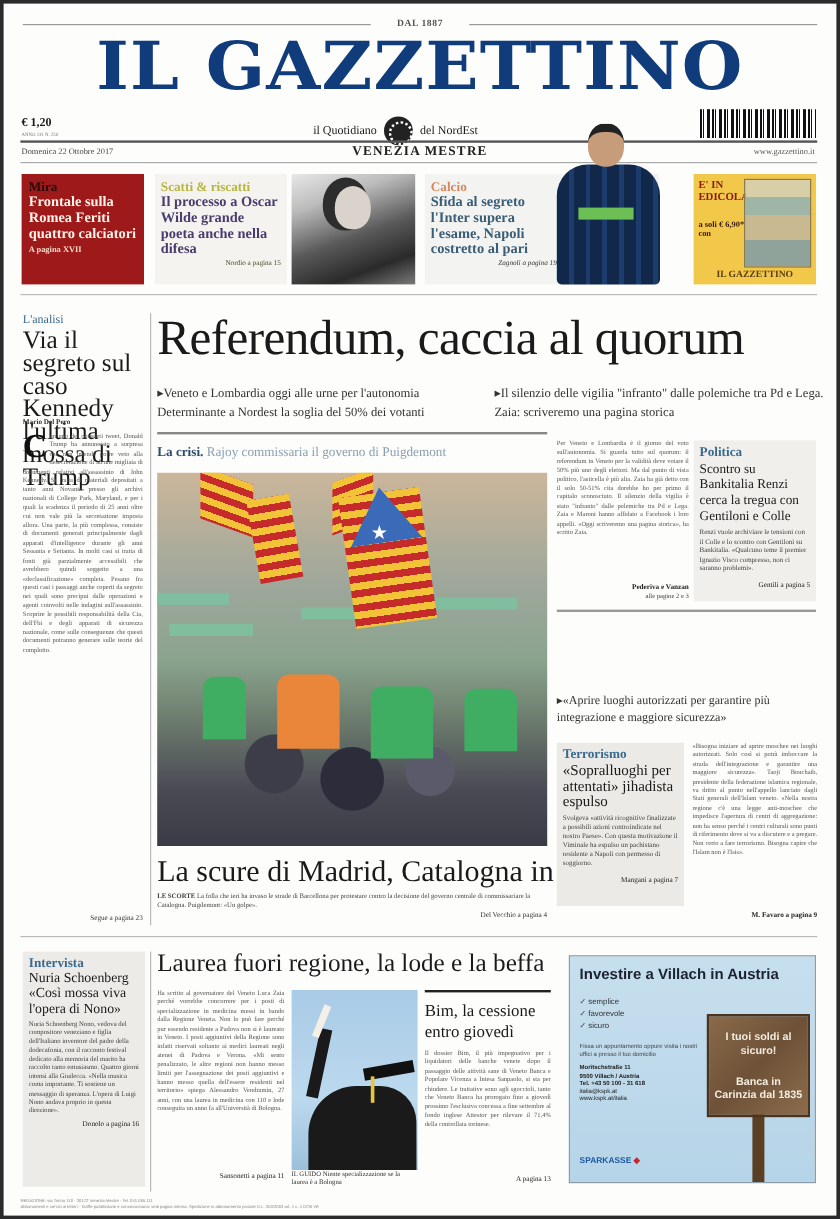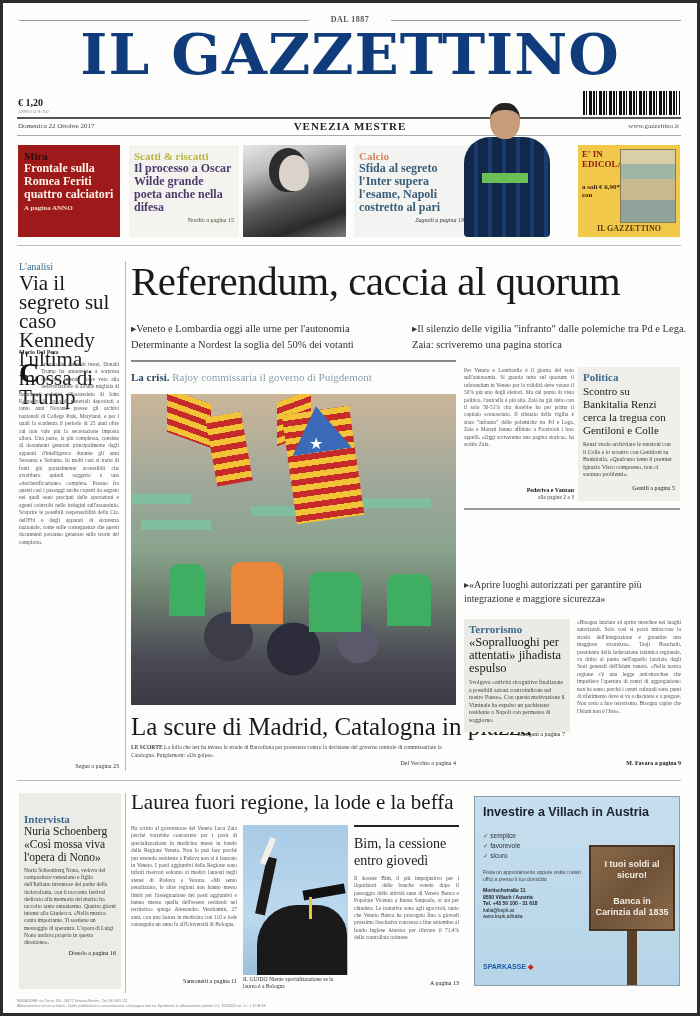--- a/index.html
+++ b/index.html
@@ -102,32 +102,32 @@
   .politica { left: 575px; top: 364px; width: 102px; height: 134px; background: #f0efec; padding: 4px 5px; }
   .politica .kicker { font-size: 11px; color: #3b6a8f; font-weight: bold; }
   .politica .hd { font-size: 11px; line-height: 13px; margin-top: 2px; }
   .politica .txt { font-size: 5.8px; line-height: 7.6px; color: #444; margin-top: 4px; }
   .politica .pg { text-align: right; font-size: 6px; margin-top: 6px; }
 
   .rule-isl { left: 461px; top: 505px; width: 216px; height: 2px; background: #999; }
   .isl-hd { left: 461px; top: 513px; width: 220px; font-size: 21px; line-height: 25px; white-space: nowrap; }
   .isl-sub { left: 461px; top: 575px; width: 220px; font-size: 10px; line-height: 14px; color: #333; }
 
-  .terror { left: 461px; top: 616px; width: 106px; height: 113px; background: #ebeae6; padding: 4px 5px; }
+  .terror { left: 461px; top: 616px; width: 106px; height: 136px; background: #ebeae6; padding: 4px 5px; }
   .terror .kicker { font-size: 11px; font-weight: bold; color: #3b6a8f; }
   .terror .hd { font-size: 12.5px; line-height: 13px; margin-top: 1px; }
   .terror .txt { font-size: 5.8px; line-height: 7.6px; color: #444; margin-top: 4px; }
   .terror .pg { text-align: right; font-size: 6px; margin-top: 6px; }
   .isl-body { left: 574px; top: 616px; width: 104px; height: 140px; }
   .isl-pg { left: 574px; top: 757px; width: 104px; text-align: right; font-size: 6px; font-weight: bold; }
 
   .rule-bottom { left: 14px; top: 777px; width: 664px; height: 1px; background: #bbb; }
 
   
-  .interv { left: 16px; top: 790px; width: 102px; height: 196px; background: #ecebe8; padding: 20px 5px; }
+  .interv { left: 16px; top: 790px; width: 102px; height: 196px; background: #ecebe8; padding: 4px 5px; }
   .interv .kicker { font-size: 11px; font-weight: bold; color: #3b6a8f; }
   .interv .hd { font-size: 11.5px; line-height: 13px; }
   .interv .txt { font-size: 5.6px; line-height: 7.2px; color: #444; margin-top: 3px; }
   .interv .pg { text-align: right; font-size: 6px; margin-top: 4px; }
   .vrule-bot { left: 122px; top: 790px; width: 1px; height: 200px; background: #bbb; }
 
   .laurea-hd { left: 128px; top: 787px; font-size: 21px; white-space: nowrap; }
   .laurea-body { left: 128px; top: 822px; width: 106px; height: 152px; }
   .laurea-by { left: 128px; top: 975px; width: 106px; text-align: right; font-size: 6px; }
   .grad { left: 240px; top: 822px; width: 105px; height: 150px; overflow: hidden; background: linear-gradient(180deg, #a9cbe6 0%, #bcd9ee 60%, #9cc0da 100%); }
@@ -160,31 +160,36 @@
 </style>
 </head>
 <body>
 
 <div class="page">
 
   <div class="abs dal">DAL 1887</div>
   <div class="abs logo">IL GAZZETTINO</div>
   <div class="abs price">€ 1,20</div>
   <div class="abs price-sub">ANNO 131 N. 250</div>
+  <div class="abs tagline">
+    <span>il Quotidiano</span>
+    <span class="emblem"></span>
+    <span>del NordEst</span>
+  </div>
   <div class="abs barcode"></div>
   <div class="abs rule-top"></div>
   <div class="abs dateline">Domenica 22 Ottobre 2017</div>
   <div class="abs edition">VENEZIA MESTRE</div>
   <div class="abs website">www.gazzettino.it</div>
   <div class="abs rule-ed"></div>
 
   <div class="abs teaser-mira">
     <div class="kicker">Mira</div>
     <div class="hd">Frontale sulla Romea Feriti quattro calciatori</div>
-    <div class="pg">A pagina ANNO</div>
+    <div class="pg">A pagina XVII</div>
   </div>
   <div class="abs teaser-wilde">
     <div class="kicker">Scatti &amp; riscatti</div>
     <div class="hd">Il processo a Oscar Wilde grande poeta anche nella difesa</div>
     <div class="pg">Nordio a pagina 15</div>
   </div>
   <div class="abs wilde-photo"></div>
   <div class="abs teaser-calcio">
     <div class="kicker">Calcio</div>
     <div class="hd">Sfida al segreto l'Inter supera l'esame, Napoli costretto al pari</div>

